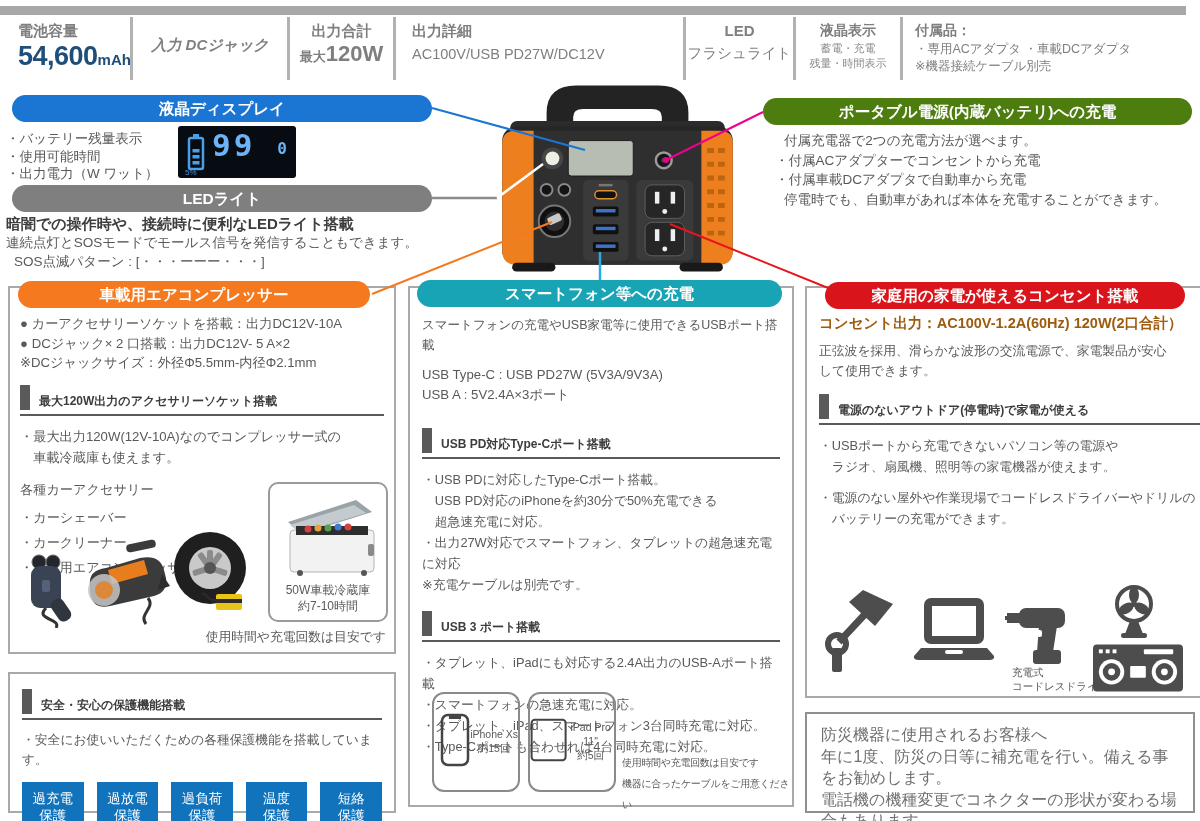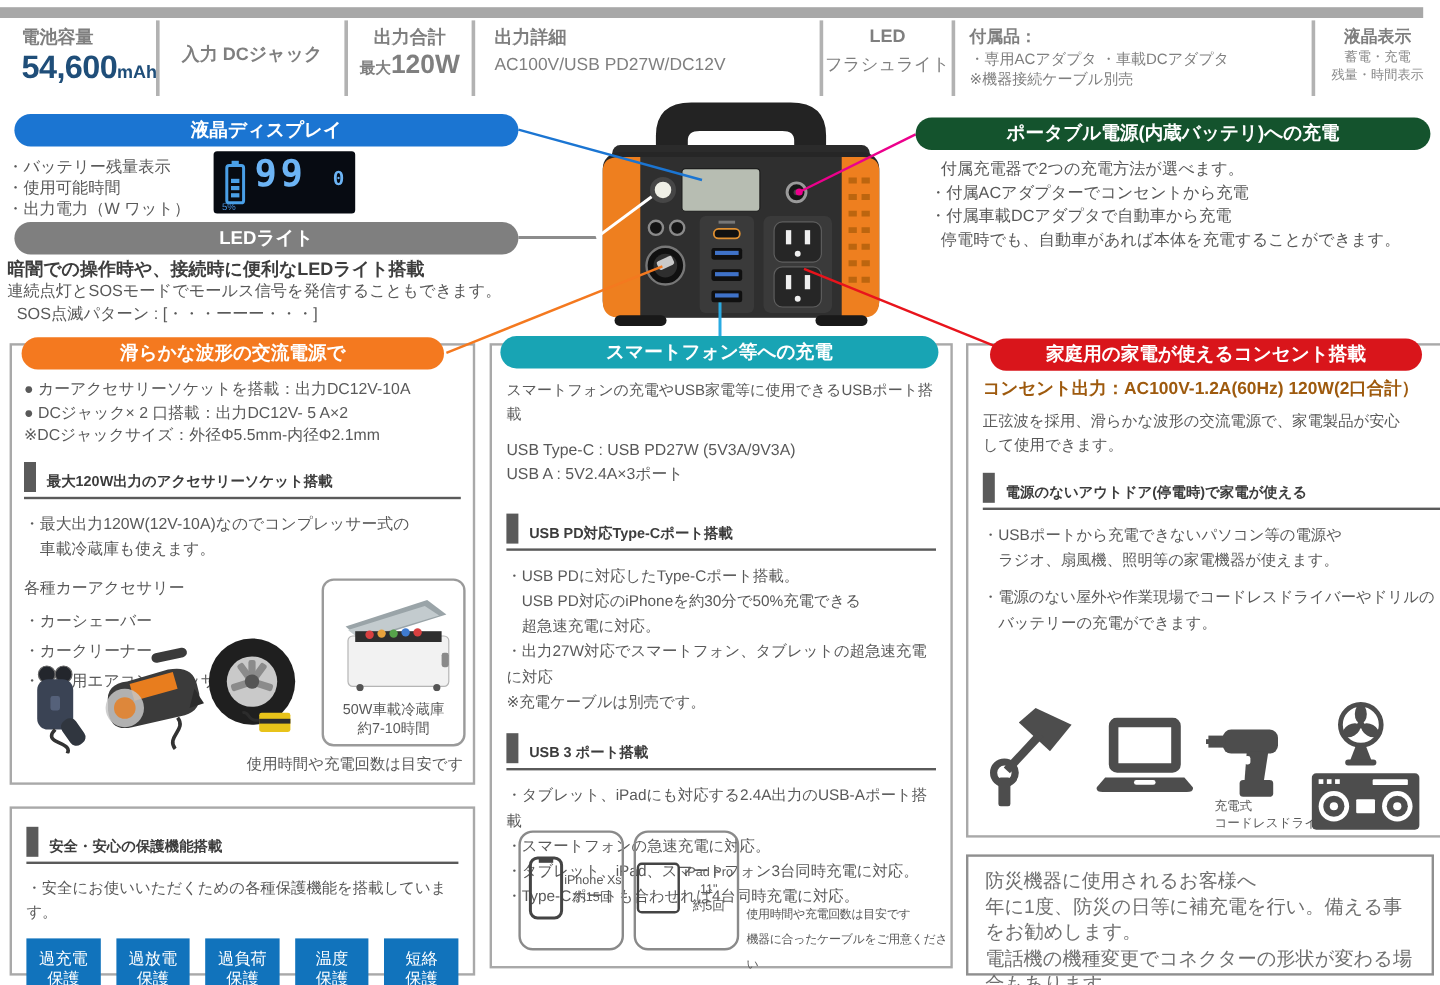--- a/index.html
+++ b/index.html
@@ -12,37 +12,37 @@
   .cell{box-sizing:border-box;padding-top:5px;}
   .cell + .cell{border-left:3px solid #b2b2b2;}
   .c1{width:130px;padding-left:18px;}
   .c2{width:157px;}
   .c3{width:106px;}
   .c4{width:290px;padding-left:16px;}
   .c5{width:110px;}
   .c6{width:107px;}
   .c7{width:300px;padding-left:12px;}
   .center{text-align:center;}
-  .c2 .slabel{margin-top:14px;}
+  .c2 .slabel{margin-top:14px;font-style:italic;}
   .slabel{font-size:15px;font-weight:bold;color:#7f7f7f;}
   .slabel.sm{font-size:14px;}
   .sval{font-size:14.5px;color:#7f7f7f;margin-top:5px;}
   .snum{font-size:27px;font-weight:bold;color:#1f4e79;letter-spacing:-0.5px;}
   .sunit{font-size:15px;font-weight:bold;color:#1f4e79;}
   .sprefix{font-size:13px;font-weight:bold;color:#7f7f7f;}
   .sbig{font-size:22px;font-weight:bold;color:#7f7f7f;}
   .ssub{font-size:11px;color:#8a8a8a;line-height:14px;margin-top:1px;}
   .ssub.md{font-size:12.5px;color:#7f7f7f;line-height:16px;}
 
   
   .pill{position:absolute;height:27px;line-height:27px;border-radius:14px;color:#fff;
         font-weight:bold;font-size:15.5px;text-align:center;z-index:6;}
   .pill-lcd{left:12px;top:95px;width:420px;background:#1b75d2;}
   .pill-led{left:12px;top:185px;width:420px;background:#7f7f7f;}
-  .pill-charge{left:763px;top:98px;width:429px;background:#14532d;}
+  .pill-charge{left:763px;top:98px;width:429px;background:#4d7c0f;}
   .pill-car{left:18px;top:281px;width:352px;background:#f4791f;}
   .pill-usb{left:417px;top:280px;width:365px;background:#18a4b4;}
   .pill-ac{left:825px;top:282px;width:360px;background:#d9151b;}
 
   
   .lcd-bullets{position:absolute;left:6px;top:130px;font-size:13.5px;line-height:17.5px;color:#595959;}
   .lcd-widget{position:absolute;left:178px;top:126px;width:118px;height:52px;background:#070b12;border-radius:3px;z-index:2;}
   .batt{position:absolute;left:8px;top:6px;}
   .lcd-num{position:absolute;left:34px;top:1px;font-family:"DejaVu Sans Mono","Liberation Mono",monospace;
            font-size:31px;font-weight:bold;color:#6cb4f5;letter-spacing:3px;}
@@ -133,29 +133,29 @@
         <div><span class="sprefix">最大</span><span class="sbig">120W</span></div>
       </div>
       <div class="cell c4">
         <div class="slabel">出力詳細</div>
         <div class="sval">AC100V/USB PD27W/DC12V</div>
       </div>
       <div class="cell c5 center">
         <div class="slabel">LED</div>
         <div class="sval">フラシュライト</div>
       </div>
+      <div class="cell c6 center">
+        <div class="slabel sm">液晶表示</div>
+        <div class="ssub">蓄電・充電</div>
+        <div class="ssub">残量・時間表示</div>
+      </div>
       <div class="cell c7">
         <div class="slabel sm">付属品：</div>
         <div class="ssub md">・専用ACアダプタ ・車載DCアダプタ</div>
         <div class="ssub md">※機器接続ケーブル別売</div>
-      </div>
-      <div class="cell c6 center">
-        <div class="slabel sm">液晶表示</div>
-        <div class="ssub">蓄電・充電</div>
-        <div class="ssub">残量・時間表示</div>
       </div>
     </div>
   </div>
 
   <div class="product">
     <svg width="325" height="205" viewBox="0 0 330 205">
       <path d="M93 52 L93 36 Q93 8 123 8 L207 8 Q237 8 237 36 L237 52 L210 52 L210 40 Q210 32 200 32 L130 32 Q120 32 120 40 L120 52 Z" fill="#232323"></path>
       <rect x="56" y="44" width="218" height="16" rx="7" fill="#2b2b2b"></rect>
       <rect x="48" y="50" width="234" height="140" rx="14" fill="#262626"></rect>
       <path d="M48 66 Q48 54 62 54 L80 54 L80 190 L62 190 Q48 190 48 176 Z" fill="#ee7f1f"></path>
@@ -306,21 +306,21 @@
         <circle cx="72" cy="35" r="3.5" fill="#d84040"></circle>
         <rect x="92" y="52" width="6" height="12" rx="2" fill="#8a8a8a"></rect>
         <circle cx="24" cy="81" r="3" fill="#555"></circle>
           <circle cx="88" cy="81" r="3" fill="#555"></circle>
       </svg>
       <div class="fridge-cap">50W車載冷蔵庫
 約7-10時間</div>
     </div>
     <div class="car-note">使用時間や充電回数は目安です</div>
   </div>
-  <div class="pill pill-car">滑らかな波形の交流電源で</div>
+  <div class="pill pill-car">車載用エアコンプレッサー</div>
 
   <div class="panel panel-safety">
     <div class="sec">
       <span class="bar"></span>
       <span class="t">安全・安心の保護機能搭載</span>
     </div>
     <div class="txt mt10 fs128">・安全にお使いいただくための各種保護機能を搭載しています。</div>
     <div class="badges">
       <div class="badge">過充電
 保護</div>

